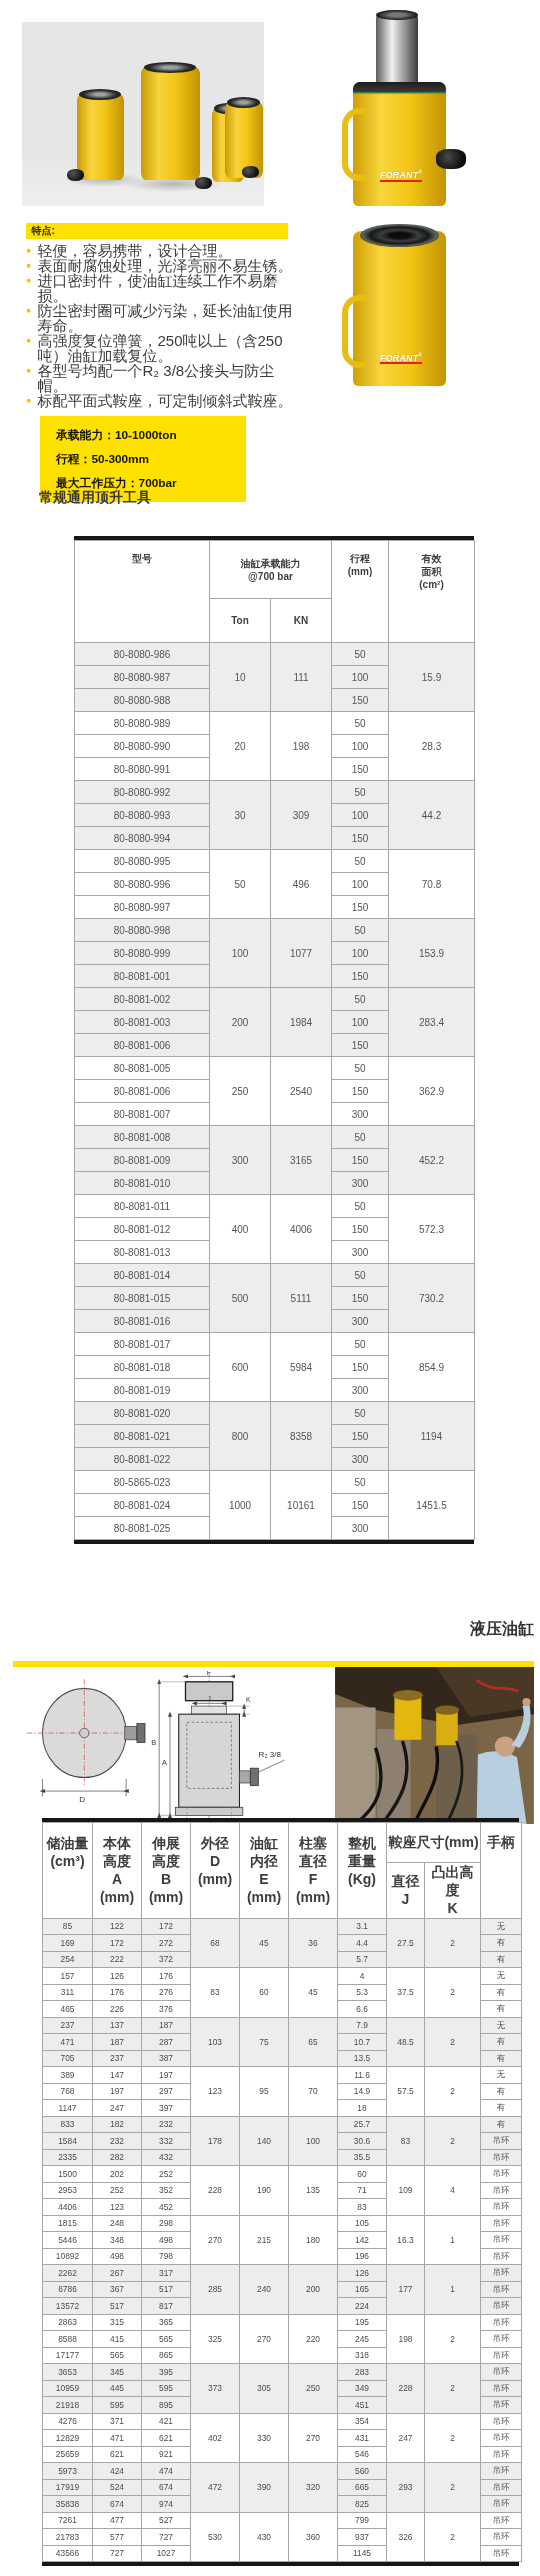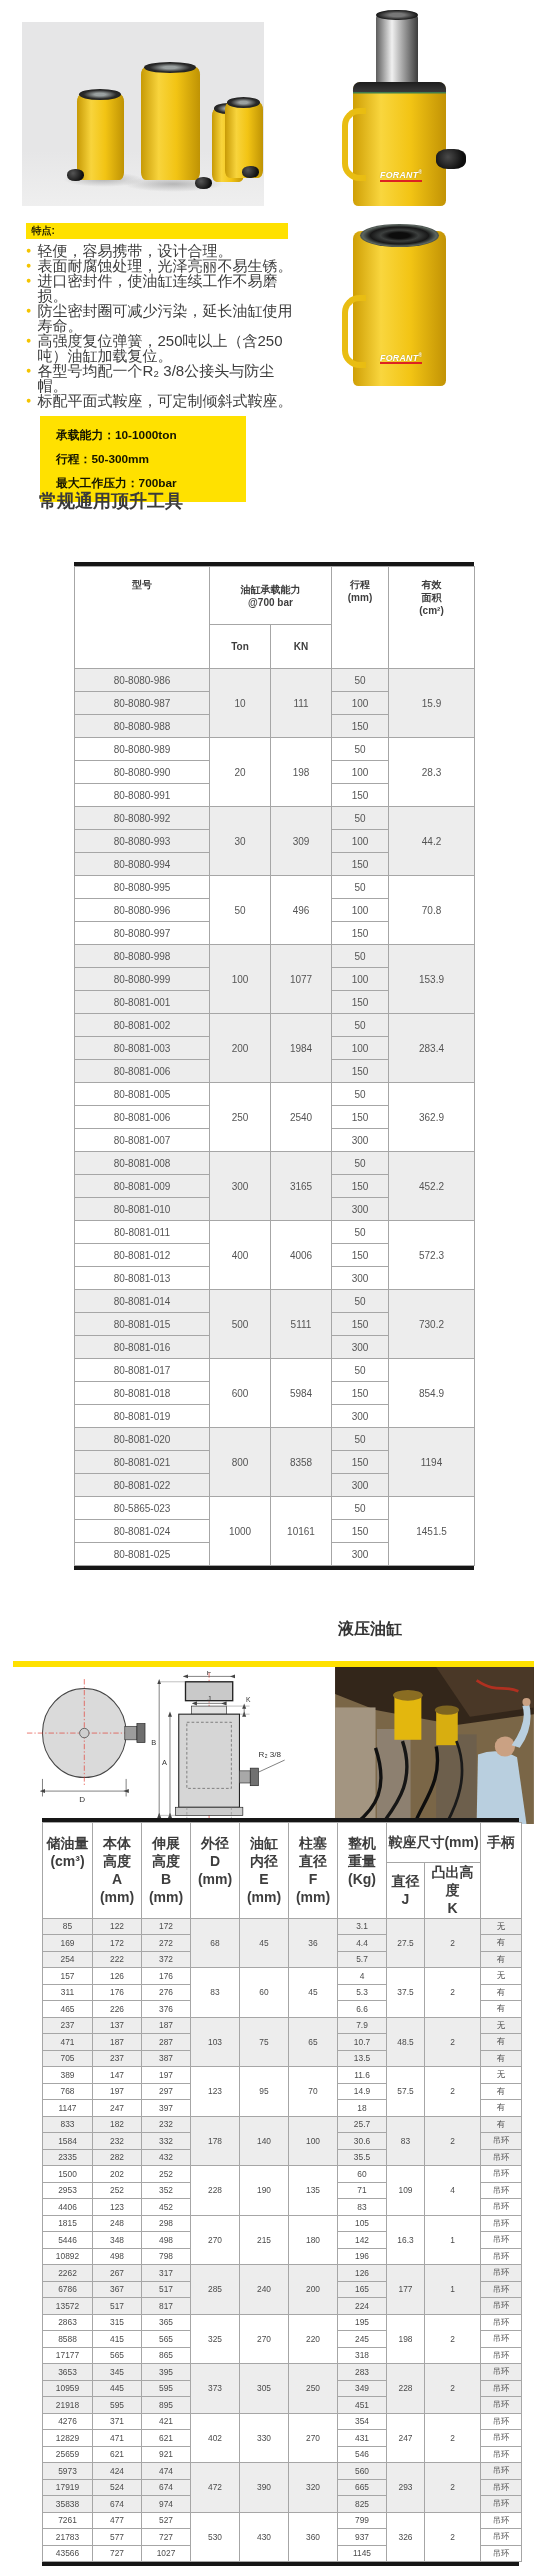--- a/index.html
+++ b/index.html
@@ -40,31 +40,31 @@
     font-size:10px;padding:0.7px 5.4px 1.4px;width:251px;}
   #features-list{margin:4px 0 0;padding:0;list-style:none;}
   #features-list li{font-size:15px;line-height:15px;color:#3c3c3c;position:relative;padding-left:11.5px;}
   #features-list li:before{content:"●";position:absolute;left:0;top:0;color:#f4c400;font-size:8.8px;}
 
   
   #spec-box{left:40px;top:376px;width:190px;height:74px;background:#ffe100;padding:6.8px 0 5.4px 16px;margin-top:40px;}
   .spec-line{font-size:11.8px;font-weight:bold;color:#141400;line-height:24px;white-space:nowrap;}
 
   
-  #section1-title{left:39px;top:489px;font-size:18px;font-weight:bold;color:#3a3a3a;}
-  #section2-title{left:338px;top:1619px;width:196px;text-align:left;font-size:16px;font-weight:bold;color:#333;}
+  #section1-title{left:39px;top:489px;font-size:14px;font-weight:bold;color:#3a3a3a;}
+  #section2-title{left:338px;top:1619px;width:196px;text-align:right;font-size:16px;font-weight:bold;color:#333;}
   #yellow-bar{left:13px;top:1661px;width:521px;height:6px;background:#ffe100;}
 
   
   .tblWrap{border-top:4px solid #161616;border-bottom:4px solid #161616;}
   table{border-collapse:collapse;width:100%;table-layout:fixed;}
   th,td{border:0.7px solid #a6a6a6;text-align:center;vertical-align:middle;padding:0;}
   th{font-weight:bold;color:#3d3d3d;background:#fff;}
   .hl{display:block;line-height:1.3;}
-  #table1-wrap{left:74px;top:562px;width:400px;}
+  #table1-wrap{left:74px;top:536px;width:400px;}
   #table1 th{font-size:10px;}
   #table1 td{font-size:10px;color:#555;height:22px;}
   #table1 thead tr.h1 th{height:57px;}
   #table1 thead tr.h2 th{height:43px;margin-top:42px;}
   th.vtop{vertical-align:top;padding-top:10.8px;}
   #table2-wrap{left:42px;top:1818px;width:477px;}
   #table2 th{font-size:14px;}
   #table2 td{font-size:8.4px;color:#4c4c4c;height:15.5px;}
   #table2 thead tr.h1 th{height:39px;}
   #table2 thead tr.h2 th{height:34px;}

